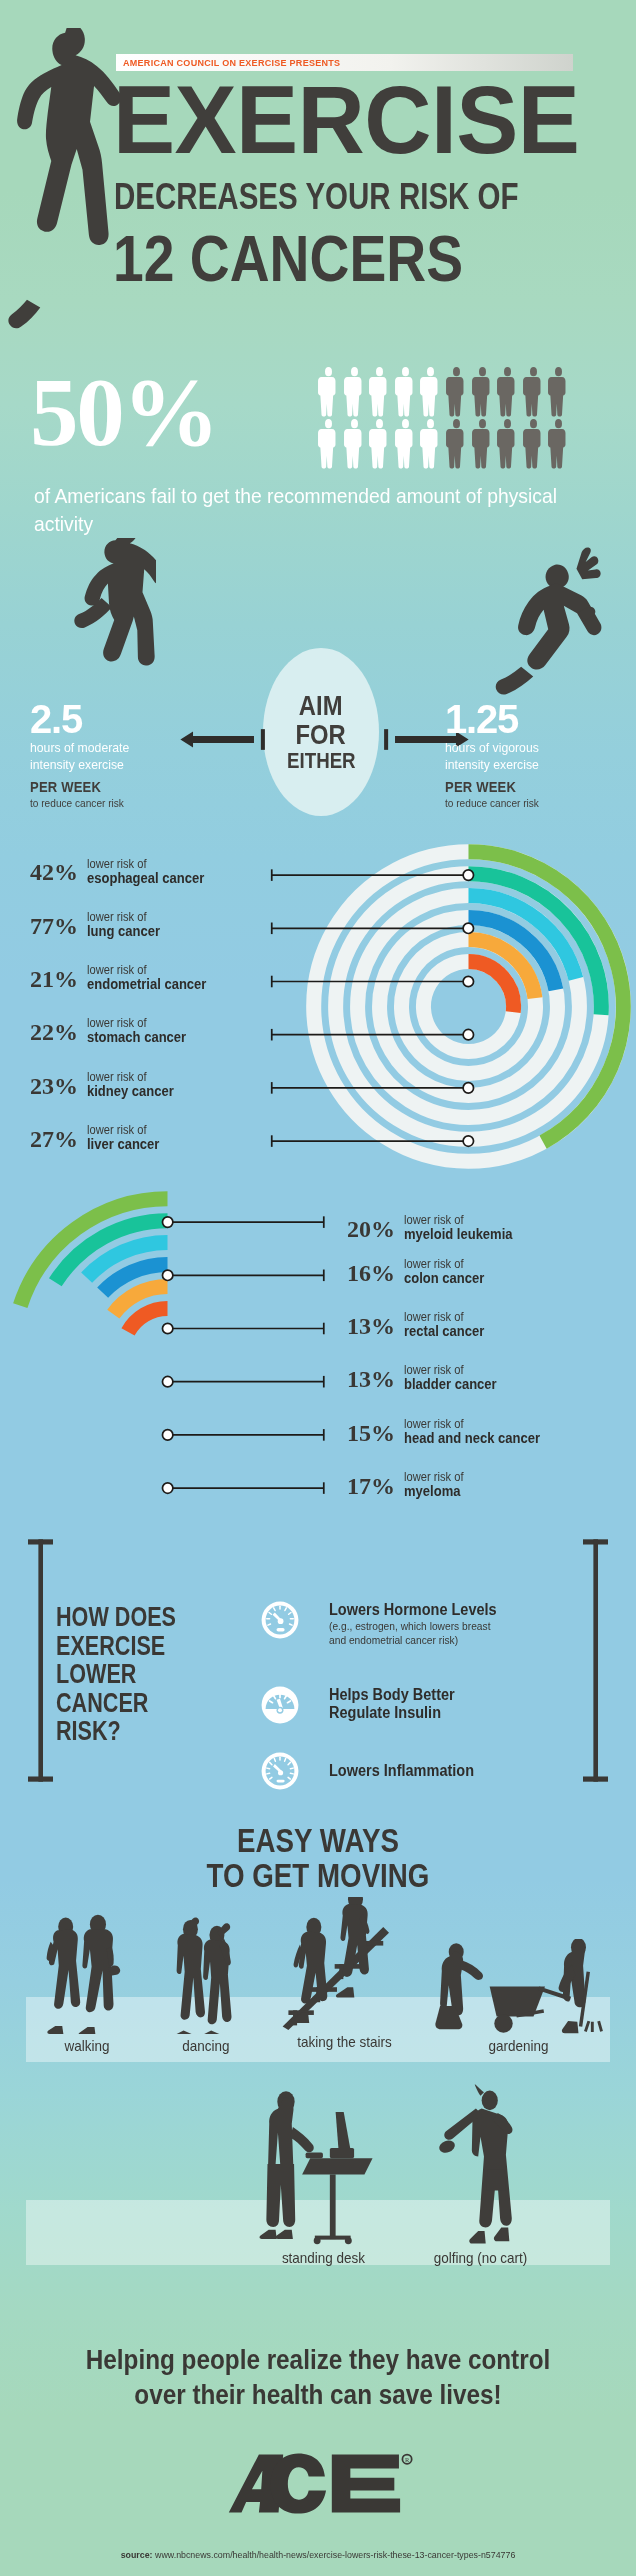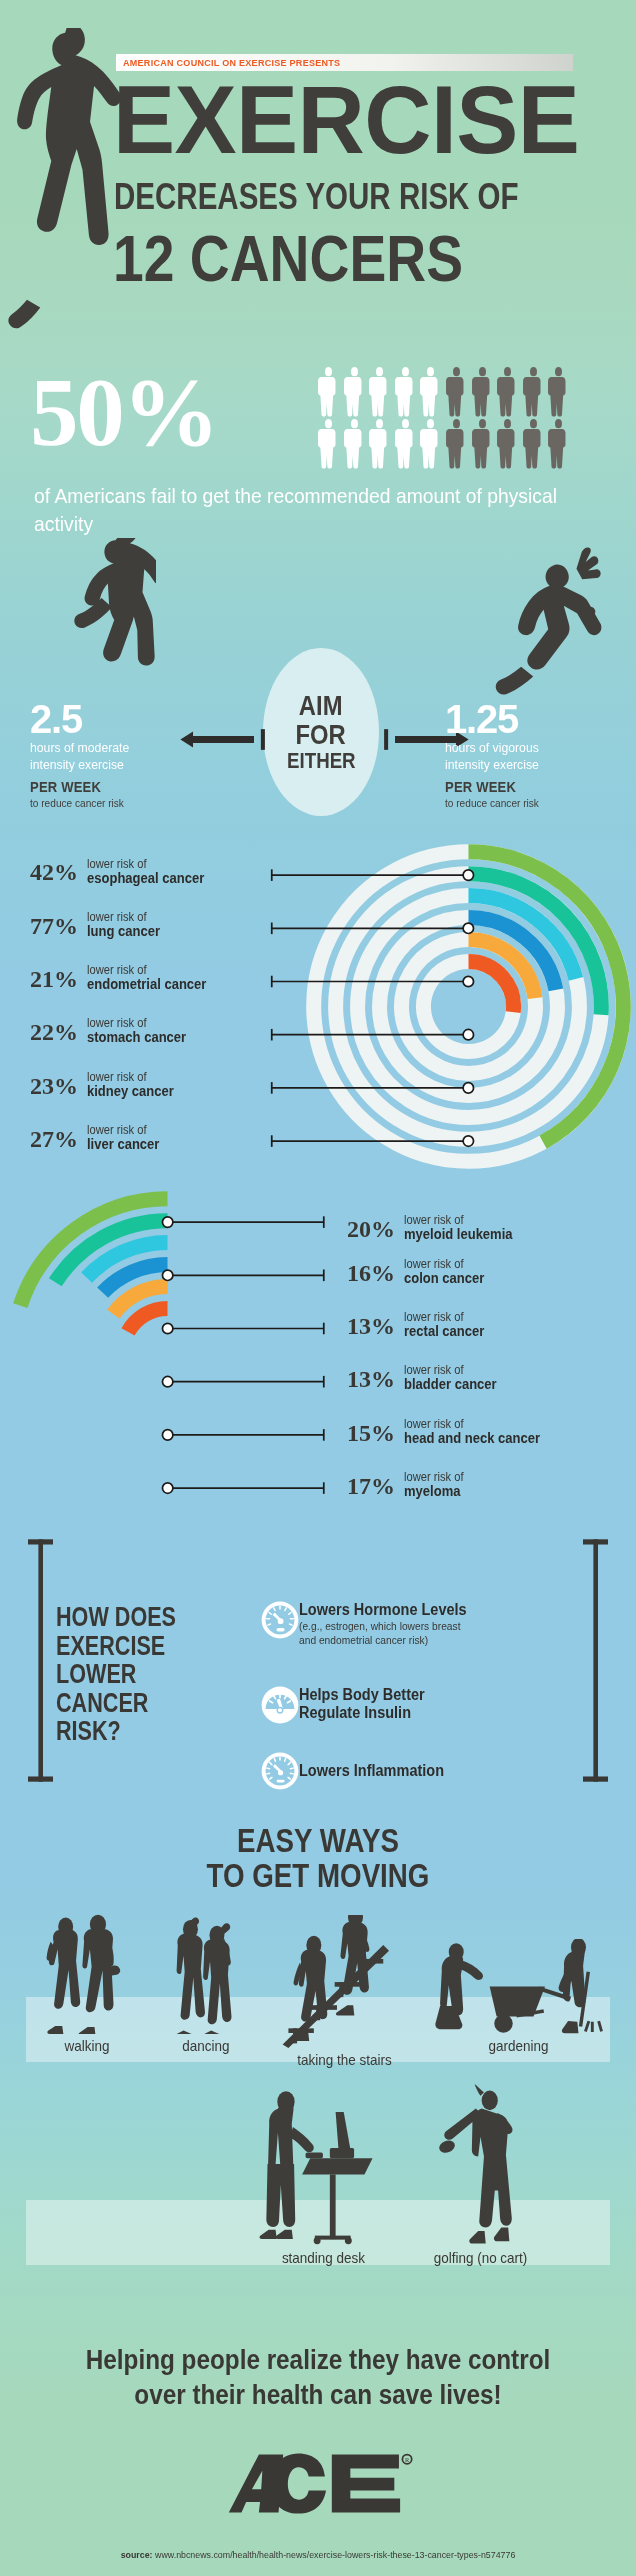--- a/index.html
+++ b/index.html
@@ -151,21 +151,21 @@
   
   .how { position:relative; height: 272px; }
   .bracket-l, .bracket-r { position:absolute; top:0; width:25.4px; height:243px; }
   .bracket-l { left:28px; } .bracket-r { left:583px; }
   .how-head {
     position:absolute; left:56px; top:64px; width:173px;
     font-size:27px; line-height:1.06; font-weight:bold; color:#3a3835;
     font-family:"Liberation Sans Narrow","Liberation Sans",sans-serif;
     transform:scaleX(.8); transform-origin:left top;
   }
-  .reason { position:absolute; display:flex; align-items:flex-start; gap:0; }
+  .reason { position:absolute; display:flex; align-items:flex-start; gap:30px; }
   .gauge-wrap { width:38px; height:38px; flex:0 0 38px; }
   .reason-title {
     font-size:15.6px; font-weight:bold; color:#2f2d2b; line-height:1.14;
     font-family:"Liberation Sans Narrow","Liberation Sans",sans-serif;
     transform:scaleX(.93); transform-origin:left top;
   }
   .reason-note {
     font-size:11px; color:#3a3835; line-height:1.22; margin-top:1.7px;
     font-family:"Liberation Sans Narrow","Liberation Sans",sans-serif;
     transform:scaleX(.93); transform-origin:left top;
@@ -709,21 +709,21 @@
           <ellipse cx="104" cy="38" rx="13" ry="16"></ellipse>
           <path d="M92 46c-9 3-12 11-10 20l-2 44c0 6 5 8 8 4l4-30 2 28-6 72c-1 6 4 10 9 9 5-1 7-5 7-11l5-60 4 58c1 6 5 10 10 9 5-1 7-6 6-12l-6-70 3-40c1-10-4-17-13-19z"></path>
           <path d="M104 34l12-14c3-3 8-3 10 1 2 3 1 7-2 9l-14 12z"></path>
           <path d="M116 44c6 12 10 26 12 40 1 6-4 9-8 5l-12-32z"></path>
           <path d="M94 204l-12 6h26z"></path>
         </g>
       </svg>
       <div class="act-label">dancing</div>
     </div>
 
-    <div class="act" style="left:275px; top:104px; width:139px;">
+    <div class="act" style="left:275px; top:86px; width:139px;">
       <svg width="133" height="133" viewBox="0 0 230 230">
         <g fill="#3f3d3a">
           <path d="M8 224 L182 52 l10 10 L18 230z"></path>
           <rect x="18" y="196" width="44" height="8"></rect>
           <rect x="58" y="156" width="44" height="8"></rect>
           <rect x="98" y="116" width="44" height="8"></rect>
           <rect x="138" y="76" width="44" height="8"></rect>
           <rect x="26" y="196" width="7" height="26"></rect>
           <rect x="66" y="156" width="7" height="26"></rect>
           <rect x="106" y="116" width="7" height="26"></rect>

